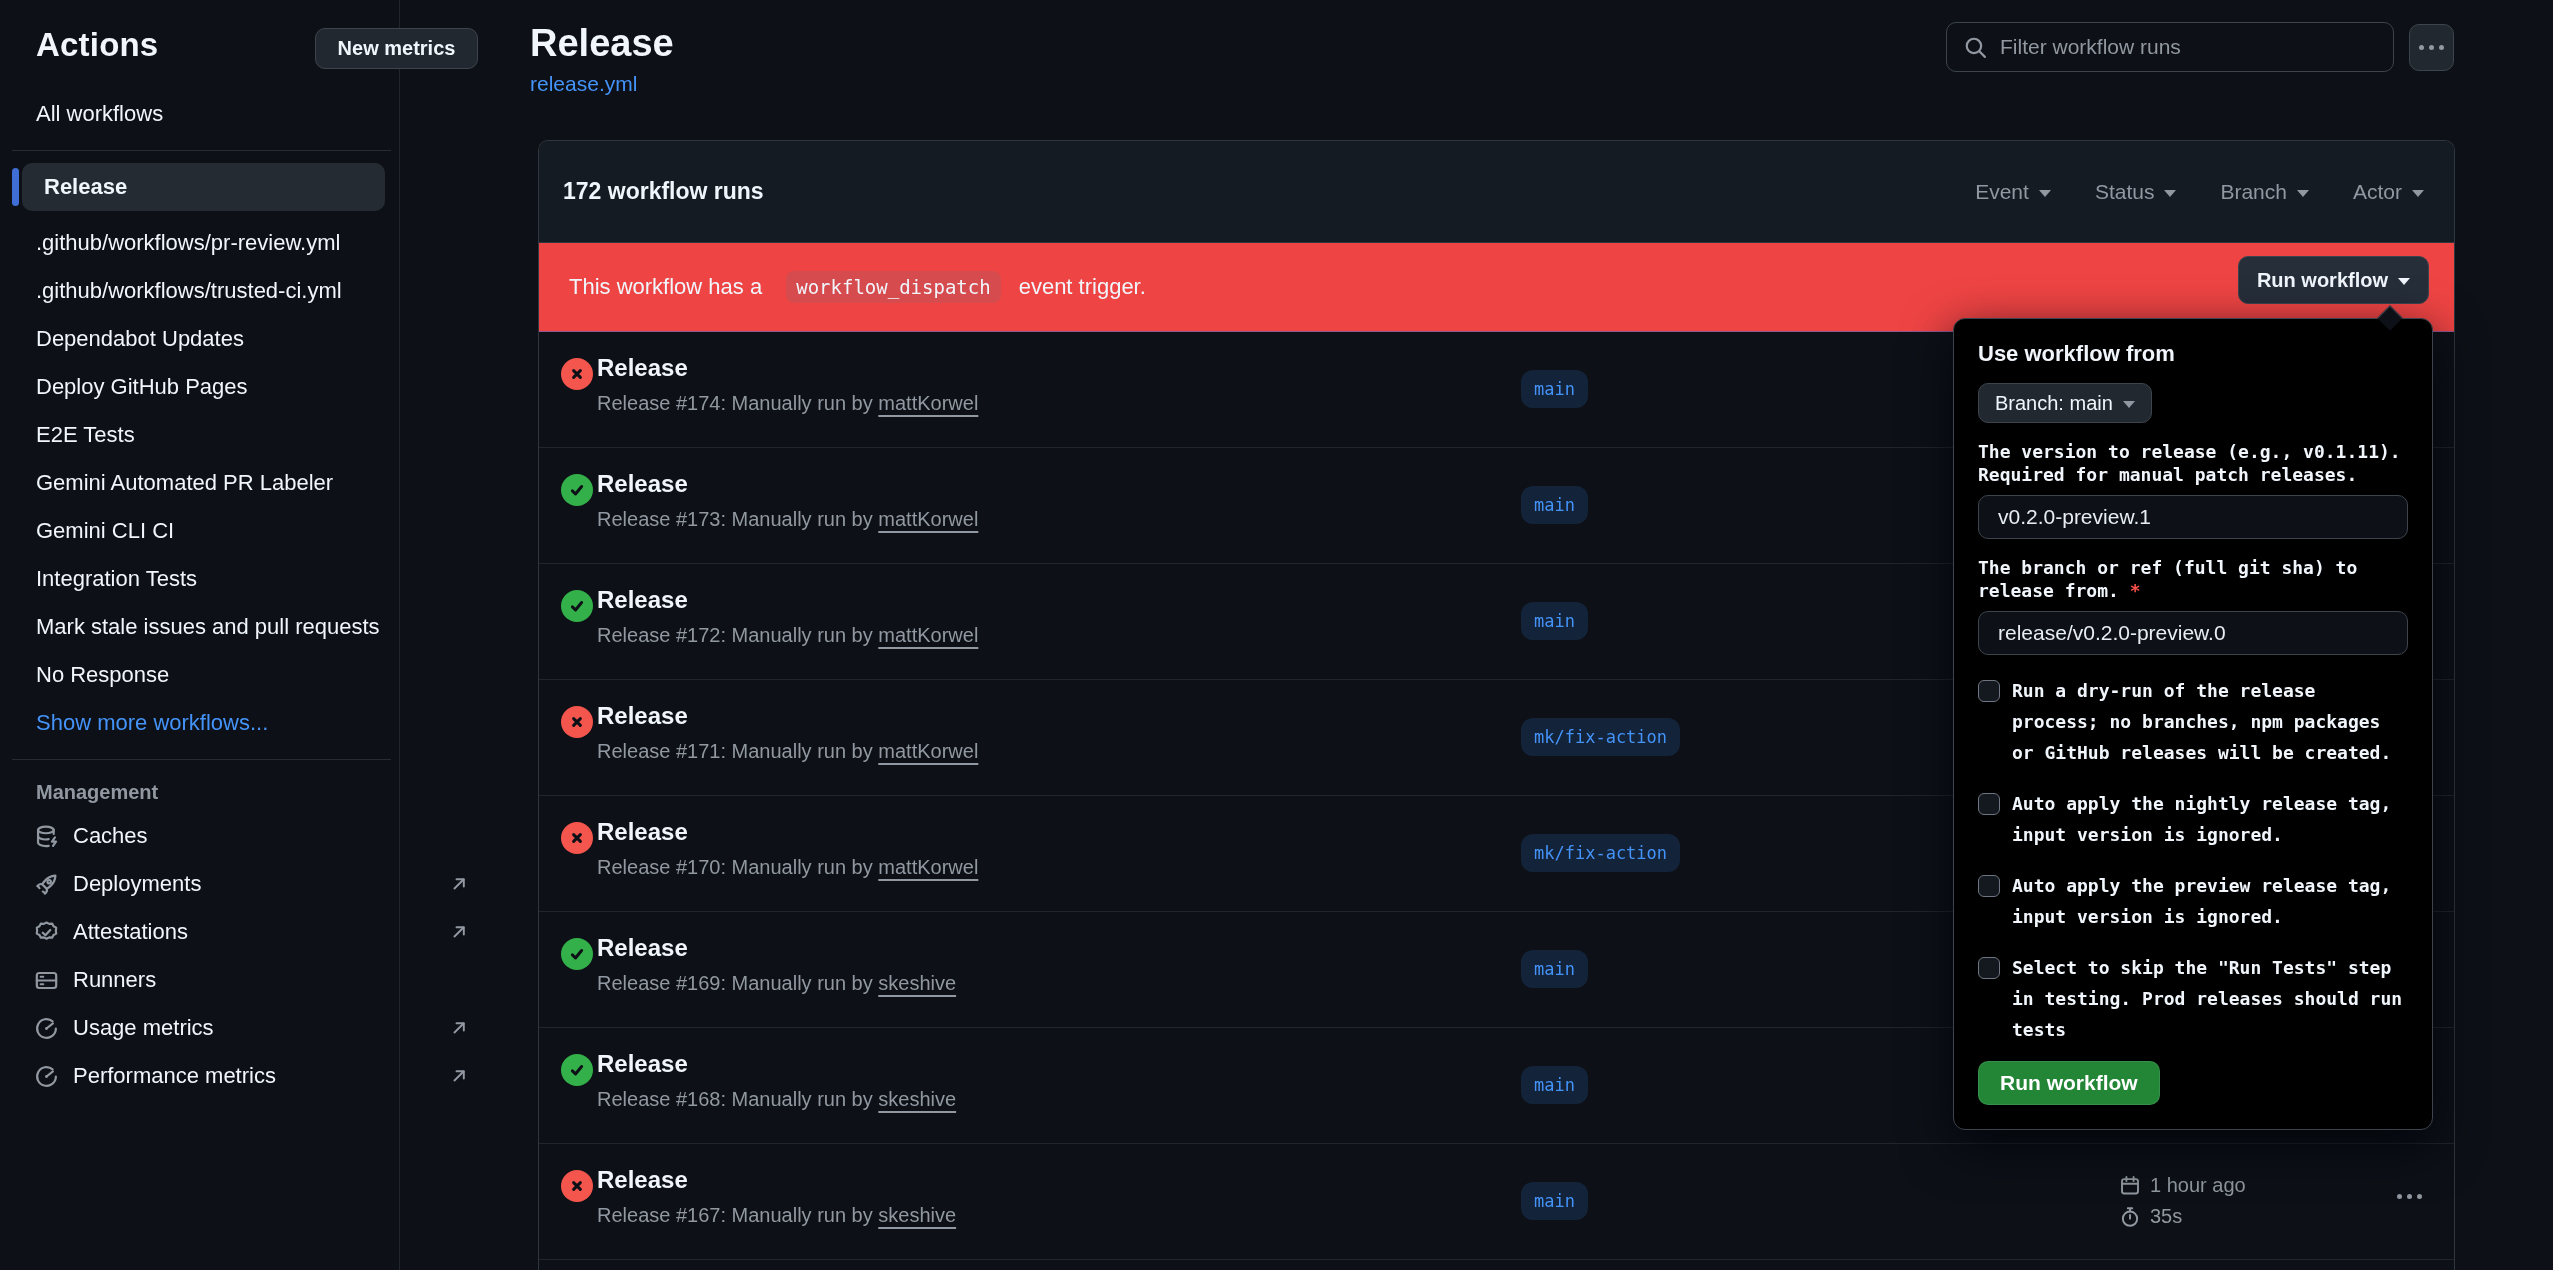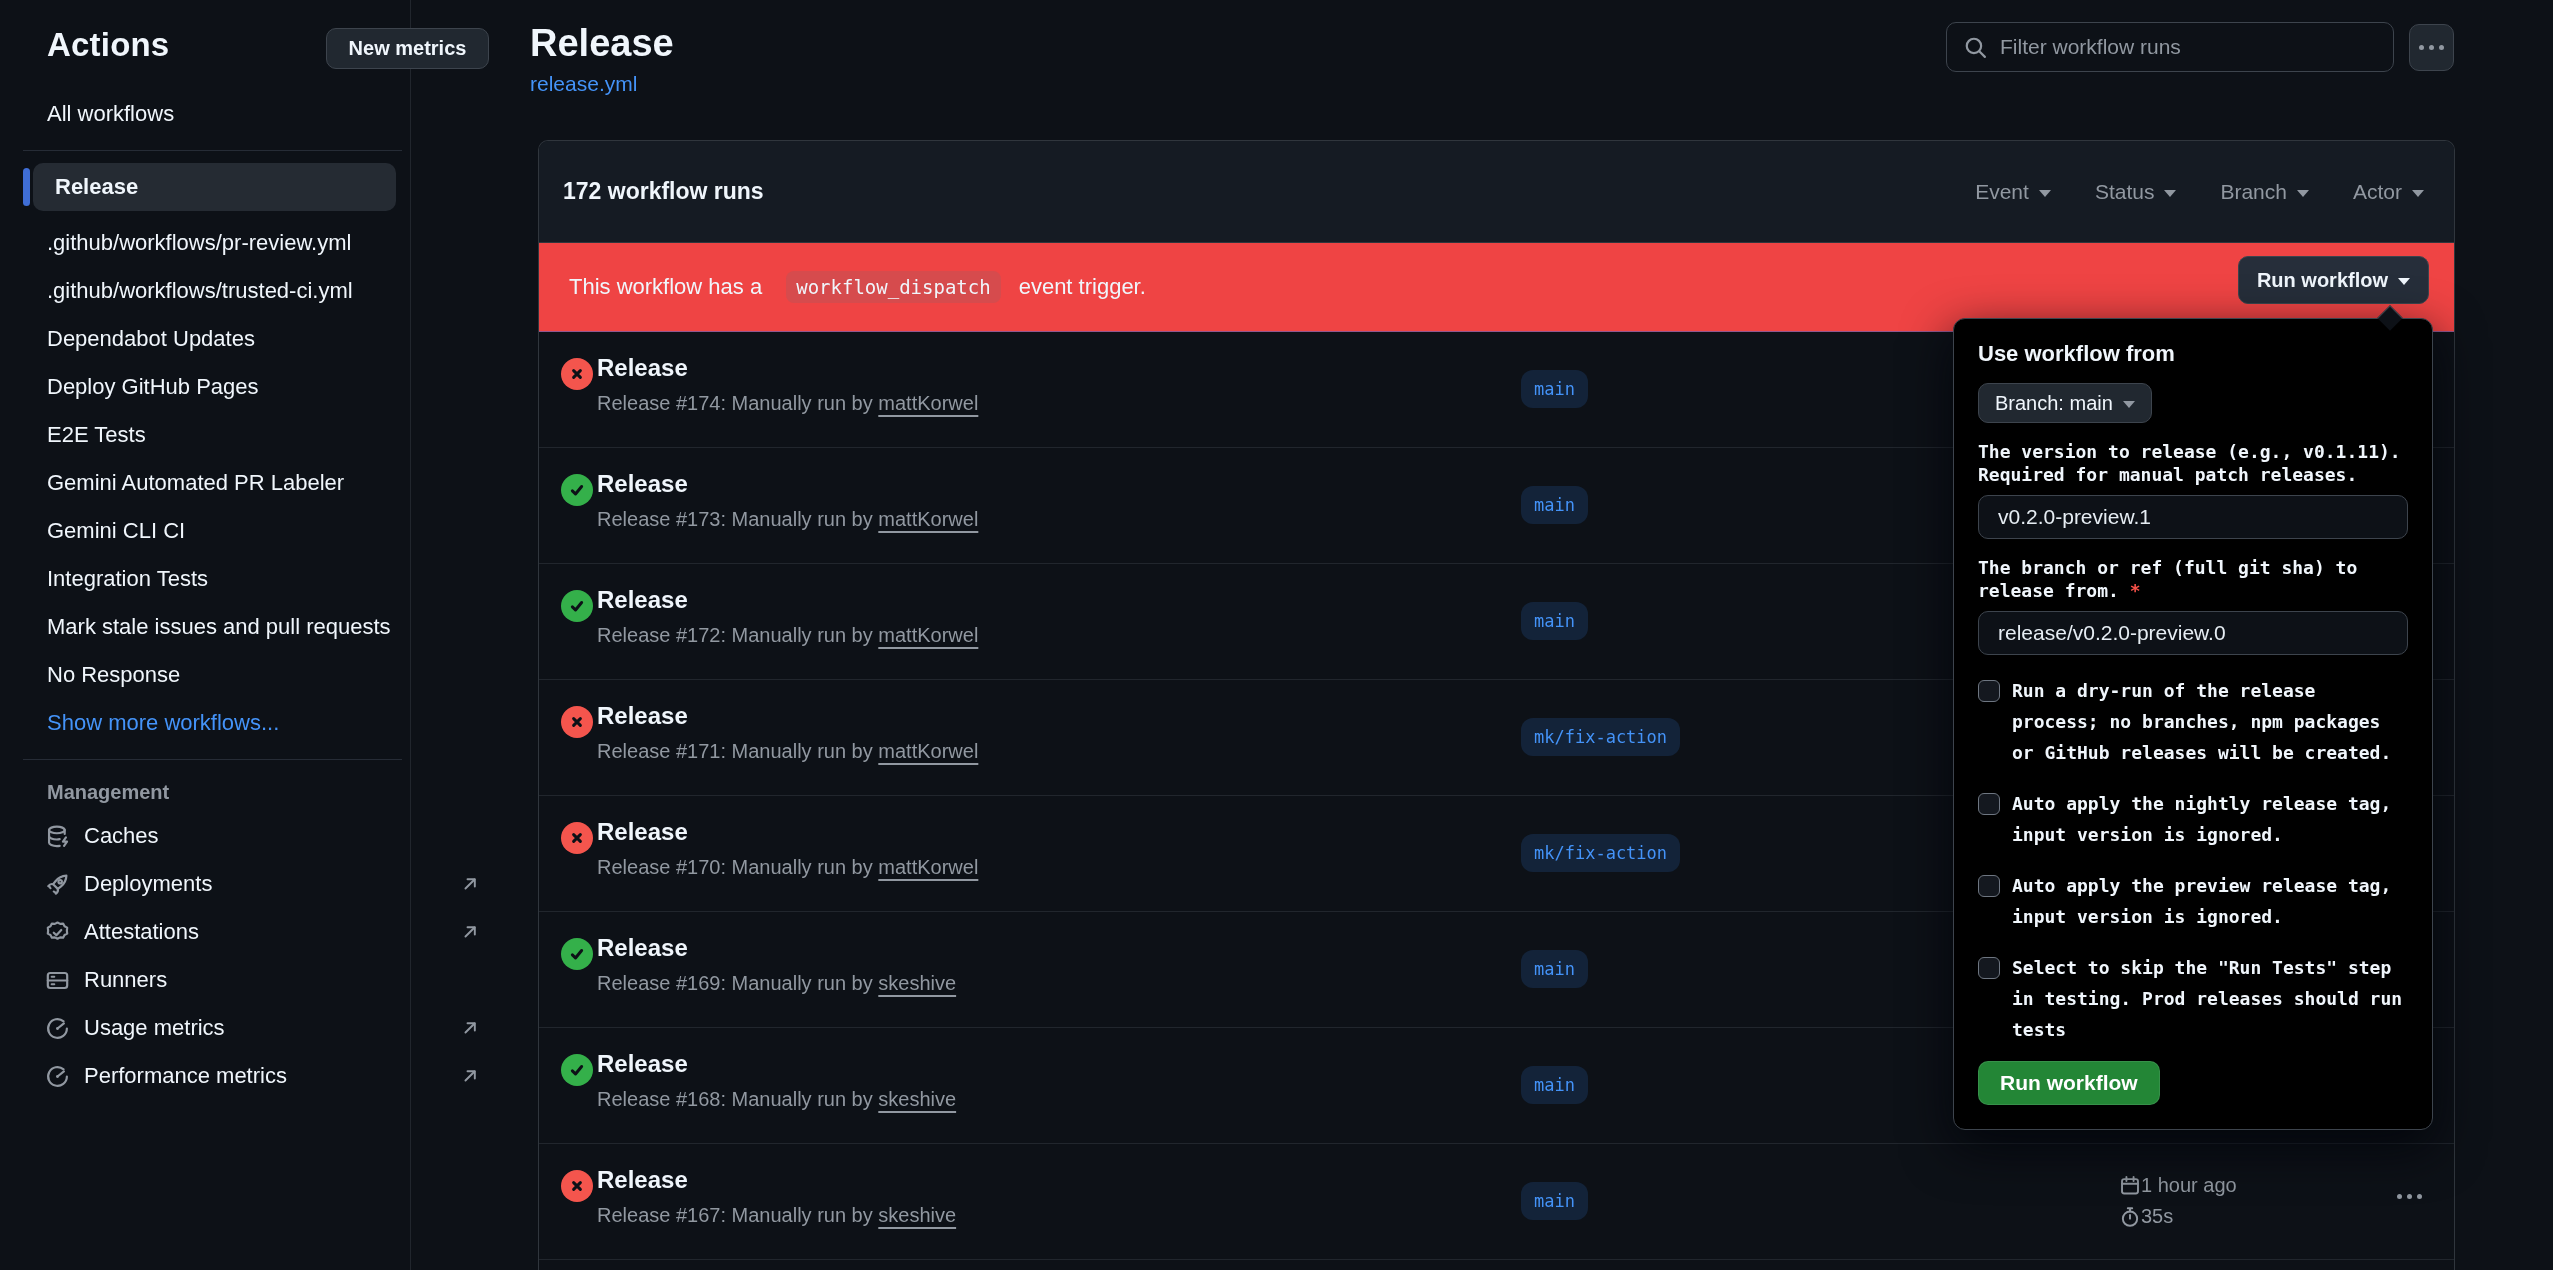--- a/index.html
+++ b/index.html
@@ -1,21 +1,21 @@
 <!DOCTYPE html>
 <html><head>
 <meta charset="utf-8">
 <style>
   * { margin:0; padding:0; box-sizing:border-box; }
   html,body { width:2553px; height:1270px; overflow:hidden; }
   body { background:#0d1117; color:#f0f6fc; font-family:"Liberation Sans","DejaVu Sans",sans-serif; position:relative; }
   svg { display:block; fill:none; stroke:currentColor; stroke-width:1.4; stroke-linecap:round; stroke-linejoin:round; }
 
   
-  .sidebar { position:absolute; left:15px; top:0; bottom:0; width:396px; border-right:1px solid #21262d; }
+  .sidebar { position:absolute; left:4px; top:0; bottom:0; width:396px; border-right:1px solid #21262d; }
   .sb-title { position:absolute; left:32px; top:26px; font-size:33px; font-weight:700; letter-spacing:.2px; }
   .btn-sec { display:inline-flex; align-items:center; justify-content:center; background:#212830; border:1px solid #3d444d; border-radius:10px; color:#f0f6fc; font-size:20px; font-weight:600; cursor:pointer; }
   .new-wf { position:absolute; left:311px; top:28px; width:163px; height:41px; }
   .sb-list { position:absolute; left:0; top:90px; width:100%; }
   .side-item { position:relative; height:48px; display:flex; align-items:center; padding-left:32px; font-size:22px; color:#f0f6fc; cursor:pointer; }
   .side-item .accent { display:none; }
   .side-item.selected { margin:8px 14px 8px 18px; height:48px; padding-left:22px; background:#252b33; border-radius:10px; font-weight:600; }
   .side-item.selected .accent { display:block; position:absolute; left:-10px; top:5px; width:7px; height:38px; border-radius:4px; background:#3f6ed6; }
   .side-item.link { color:#4493f8; }
   .sb-divider { border:0; border-top:1px solid #262c36; margin:12px 8px; }
@@ -56,21 +56,21 @@
   .run-status { position:absolute; left:22px; top:26px; width:32px; height:32px; border-radius:50%; display:flex; align-items:center; justify-content:center; }
   .run-status svg { width:20px; height:20px; stroke:#0d1117; stroke-width:2.4; }
   .run-status.failure { background:#f4554d; }
   .run-status.success { background:#34b04a; }
   .run-main { position:absolute; left:58px; top:22px; }
   .run-title { display:block; font-size:24px; font-weight:600; color:#f0f6fc; text-decoration:none; cursor:pointer; }
   .run-sub { margin-top:10px; font-size:20px; color:#9198a1; }
   .run-actor { color:#9198a1; text-decoration:underline; text-underline-offset:5px; cursor:pointer; }
   .run-branch { position:absolute; left:982px; top:38px; height:38px; display:inline-flex; align-items:center; padding:0 13px; background:rgba(56,139,253,.15); border-radius:12px; color:#4493f8; font-family:"DejaVu Sans Mono",monospace; font-size:17px; text-decoration:none; cursor:pointer; }
   .run-time { position:absolute; left:1580px; top:30px; display:flex; flex-direction:column; gap:8px; color:#9198a1; font-size:20px; }
-  .t-line { display:flex; align-items:center; }
+  .t-line { display:flex; align-items:center; gap:9px; }
   .t-ic { width:22px; height:22px; } .t-ic svg { width:22px; height:22px; }
   .run-kebab { position:absolute; right:32px; top:50px; }
   .run-kebab i { width:5px; height:5px; }
 
   
   .dispatch { position:absolute; left:1455px; top:318px; width:480px; background:#000000; border:1px solid #3d444d; border-radius:12px; padding:22px 24px 24px; z-index:9; box-shadow:0 16px 50px rgba(1,4,9,.85); }
   .dispatch .caret-up { position:absolute; top:-10px; left:427px; width:18px; height:18px; background:#0d1117; border-left:1px solid #3d444d; border-top:1px solid #3d444d; transform:rotate(45deg); }
   .p-head { font-size:22px; font-weight:600; }
   .branch-btn { margin-top:16px; height:40px; padding:0 16px; gap:10px; font-size:20px; font-weight:500; }
   .branch-btn .caret-sm { border-top-color:#9198a1; }

